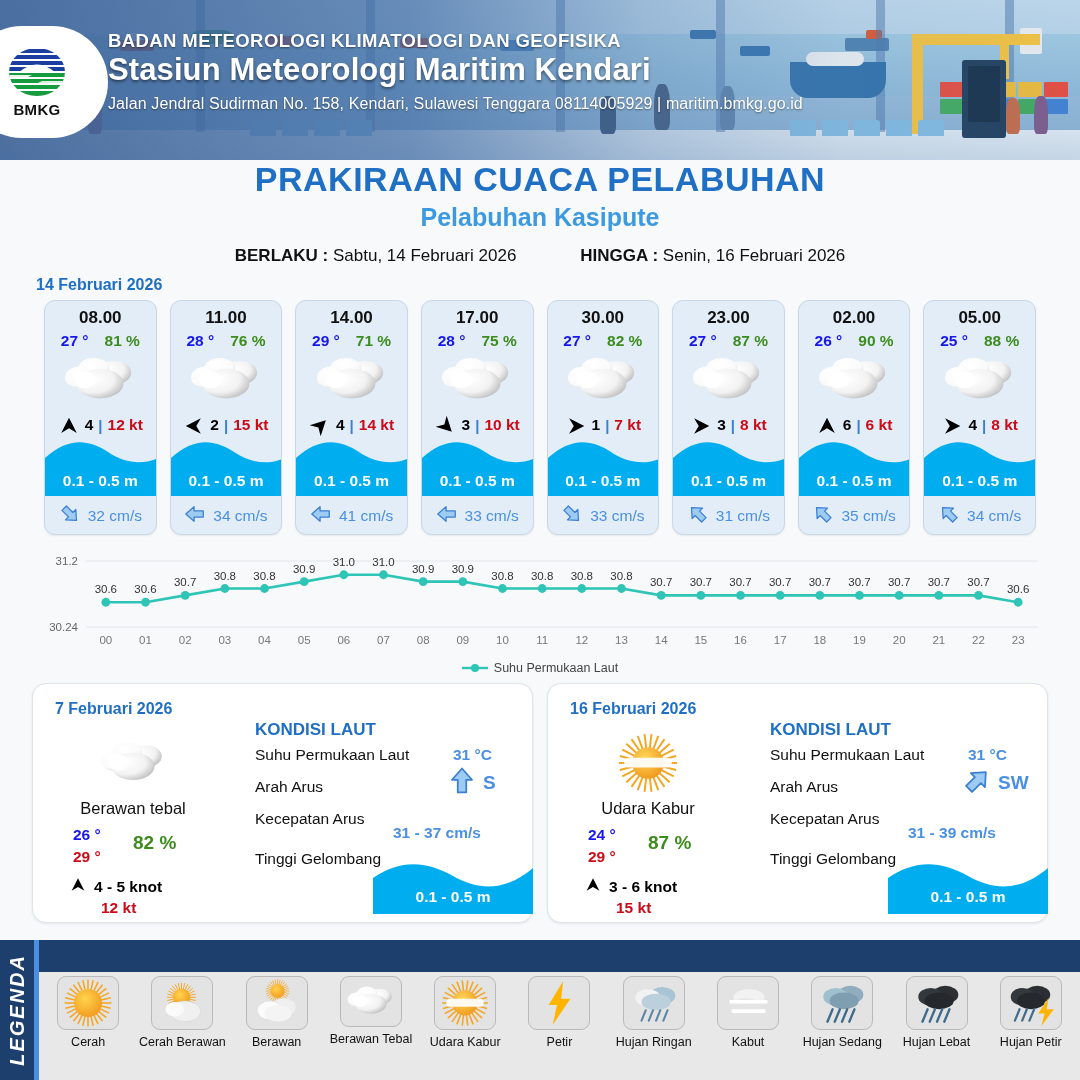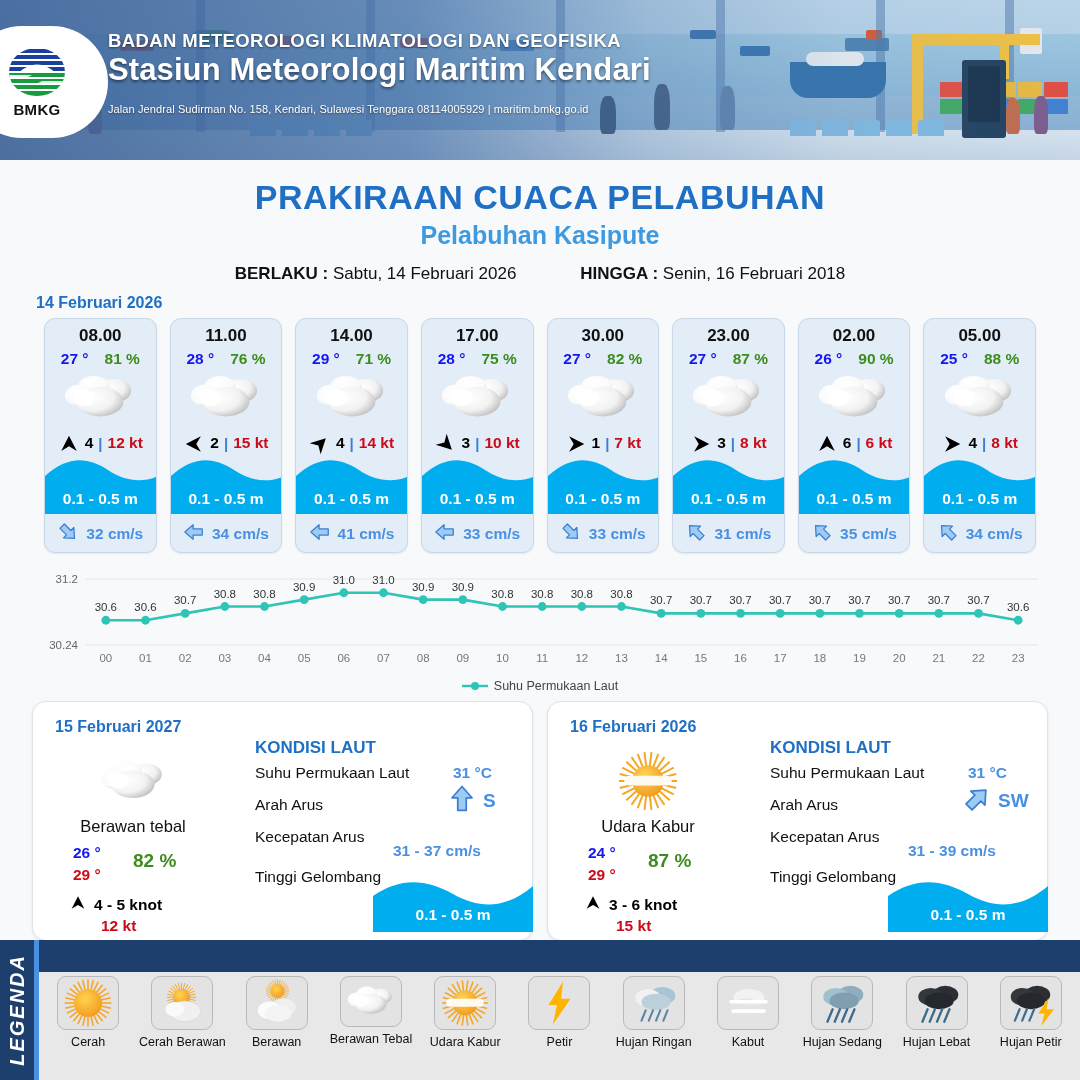--- a/index.html
+++ b/index.html
@@ -33,25 +33,25 @@
                background:#fff; border-radius:71px; z-index:6;
                display:flex; flex-direction:column; align-items:center; justify-content:center; }
   .logo-mark { width:62px; height:52px; position:relative; }
   .logo-text { font-size:15px; font-weight:bold; color:#111; letter-spacing:.3px; margin-top:2px; }
 
   .hdr-text { position:absolute; left:108px; top:30px; z-index:5; }
   .hdr-l1 { font-size:18.5px; font-weight:bold; color:#fff; letter-spacing:.4px;
             text-shadow:0 1px 2px rgba(0,0,0,.45); }
   .hdr-l2 { font-size:31px; font-weight:bold; color:#fff; 
             letter-spacing:.1px; text-shadow:0 2px 3px rgba(0,0,0,.45); }
-  .hdr-l3 { font-size:11px; color:#fff; margin-top:15px; letter-spacing:.1px;
+  .hdr-l3 { font-size:16px; color:#fff; margin-top:7px; letter-spacing:.1px;
             text-shadow:0 1px 2px rgba(0,0,0,.45); }
 
   
-  .title-wrap { text-align:center; margin-top:18px; }
+  .title-wrap { text-align:center; }
   .title-main { font-size:34px; font-weight:bold; color:#1f6fc4; letter-spacing:.5px;
                 font-stretch:condensed; }
   .title-sub { font-size:25px; font-weight:bold; color:#3d9ae0; margin-top:4px; }
   .valid-row { display:flex; justify-content:center; gap:64px; margin-top:14px;
                font-size:17px; color:#111; }
   .valid-row b { font-weight:bold; }
 
   .date-label { font-size:16px; font-weight:bold; color:#1f6fc4;
                 margin:10px 0 6px 36px; }
 
@@ -68,21 +68,21 @@
   .c-wind { display:flex; align-items:center; justify-content:center; gap:5px; margin-top:9px; }
   .c-wdir { width:22px; height:20px; }
   .c-wnum { font-size:15.5px; font-weight:bold; color:#000; }
   .c-sep { color:#3b7fd4; font-weight:bold; font-size:15px; }
   .c-gust { font-size:15.5px; font-weight:bold; color:#cc0b18; }
   .wave-band { position:absolute; left:0; bottom:38px; width:100%; height:60px; }
   .wave-txt { position:absolute; left:0; bottom:44px; width:100%; text-align:center;
               font-size:15.5px; font-weight:bold; color:#fff; z-index:2; }
   .c-cur { position:absolute; left:0; bottom:5px; width:100%; display:flex;
            align-items:center; justify-content:center; gap:7px; }
-  .c-cur-txt { font-size:15.5px; font-weight:bold; color:#4a90e2; }
+  .c-cur-txt { font-size:15.5px; font-weight:normal; color:#4a90e2; }
 
   
   .chart-box { margin:12px 28px 0 28px; height:110px; position:relative; }
   .chart-legend { text-align:center; margin-top:4px; font-size:12.5px; color:#444;
                   display:flex; align-items:center; justify-content:center; gap:6px; }
 
   
   .days { display:flex; gap:14px; padding:0 32px; margin-top:8px; }
   .day { flex:1; height:240px; background:#fff; border:1px solid #dde4ea;
          border-radius:14px; position:relative; box-shadow:0 1px 3px rgba(0,0,0,.08); }
@@ -229,21 +229,21 @@
 <div class="title-wrap">
   <div class="title-main">PRAKIRAAN CUACA PELABUHAN</div>
   <div class="title-sub">Pelabuhan Kasipute</div>
   <div class="valid-row">
     <div>
       <b>BERLAKU :</b>
       <span>Sabtu, 14 Februari 2026</span>
     </div>
     <div>
       <b>HINGGA :</b>
-      <span>Senin, 16 Februari 2018</span>
+      <span>Senin, 16 Februari 2026</span>
     </div>
   </div>
 </div>
 
 <div class="date-label">14 Februari 2026</div>
 
 <div class="cards" id="cards">
     <div class="card">
     <div class="c-time">08.00</div>
     <div class="c-vals">
@@ -730,21 +730,21 @@
 <div class="chart-legend">
   <svg width="26" height="10">
     <line x1="0" y1="5" x2="26" y2="5" stroke="#2ec4b6" stroke-width="2.4"></line>
     <circle cx="13" cy="5" r="4" fill="#2ec4b6"></circle>
   </svg>
   <span>Suhu Permukaan Laut</span>
 </div>
 
 <div class="days" id="days">
     <div class="day">
-    <div class="d-date">15 Februari 2027</div>
+    <div class="d-date">7 Februari 2026</div>
     <div class="d-icon">
         <svg width="72" height="47.52" viewBox="0 0 100 66">
     <defs>
       <radialGradient id="cg1" cx="35%" cy="35%" r="75%">
         <stop offset="0%" stop-color="#ffffff"></stop>
               <stop offset="60%" stop-color="#f2f2f2"></stop>
         <stop offset="100%" stop-color="#b9b9b9"></stop>
       </radialGradient>
       <radialGradient id="cg2" cx="38%" cy="32%" r="78%">
         <stop offset="0%" stop-color="#ffffff"></stop>

